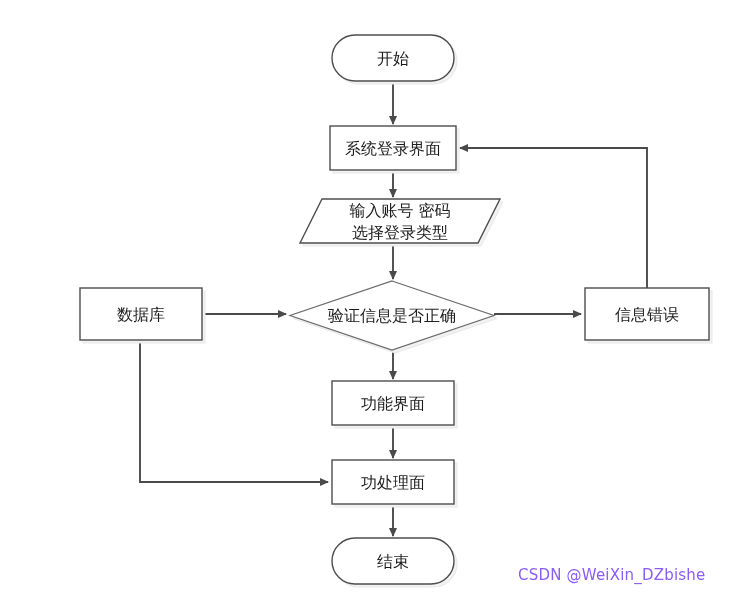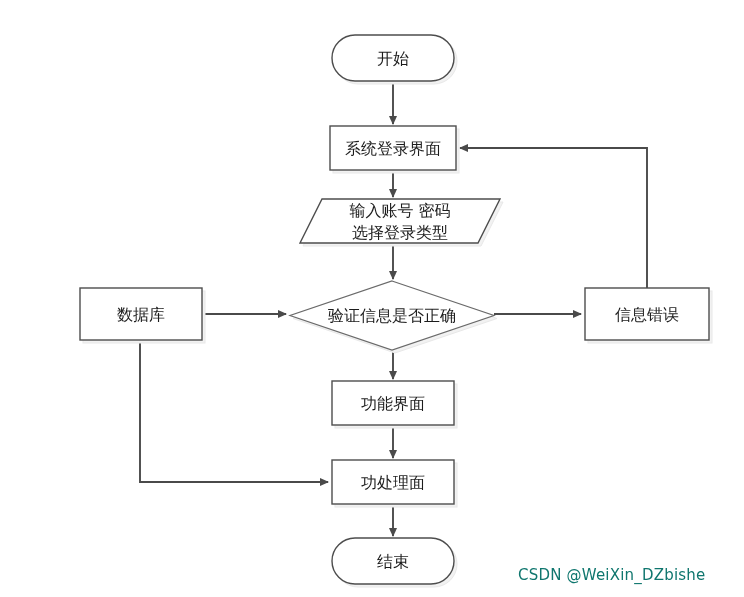--- a/index.html
+++ b/index.html
@@ -48,21 +48,21 @@
   }
   .connector {
     stroke: #4a4a4a;
     stroke-width: 1.9;
     fill: none;
   }
   .watermark {
     position: absolute;
     font-family: "DejaVu Sans", "Liberation Sans", sans-serif;
     font-size: 15px;
-    color: #0f766e;
+    color: #8b5cf6;
     letter-spacing: 0.2px;
     white-space: nowrap;
   }
 </style>
 </head>
 <body>
 
 <div id="canvas">
 
   <svg class="flow-svg" viewBox="0 0 744 597">

